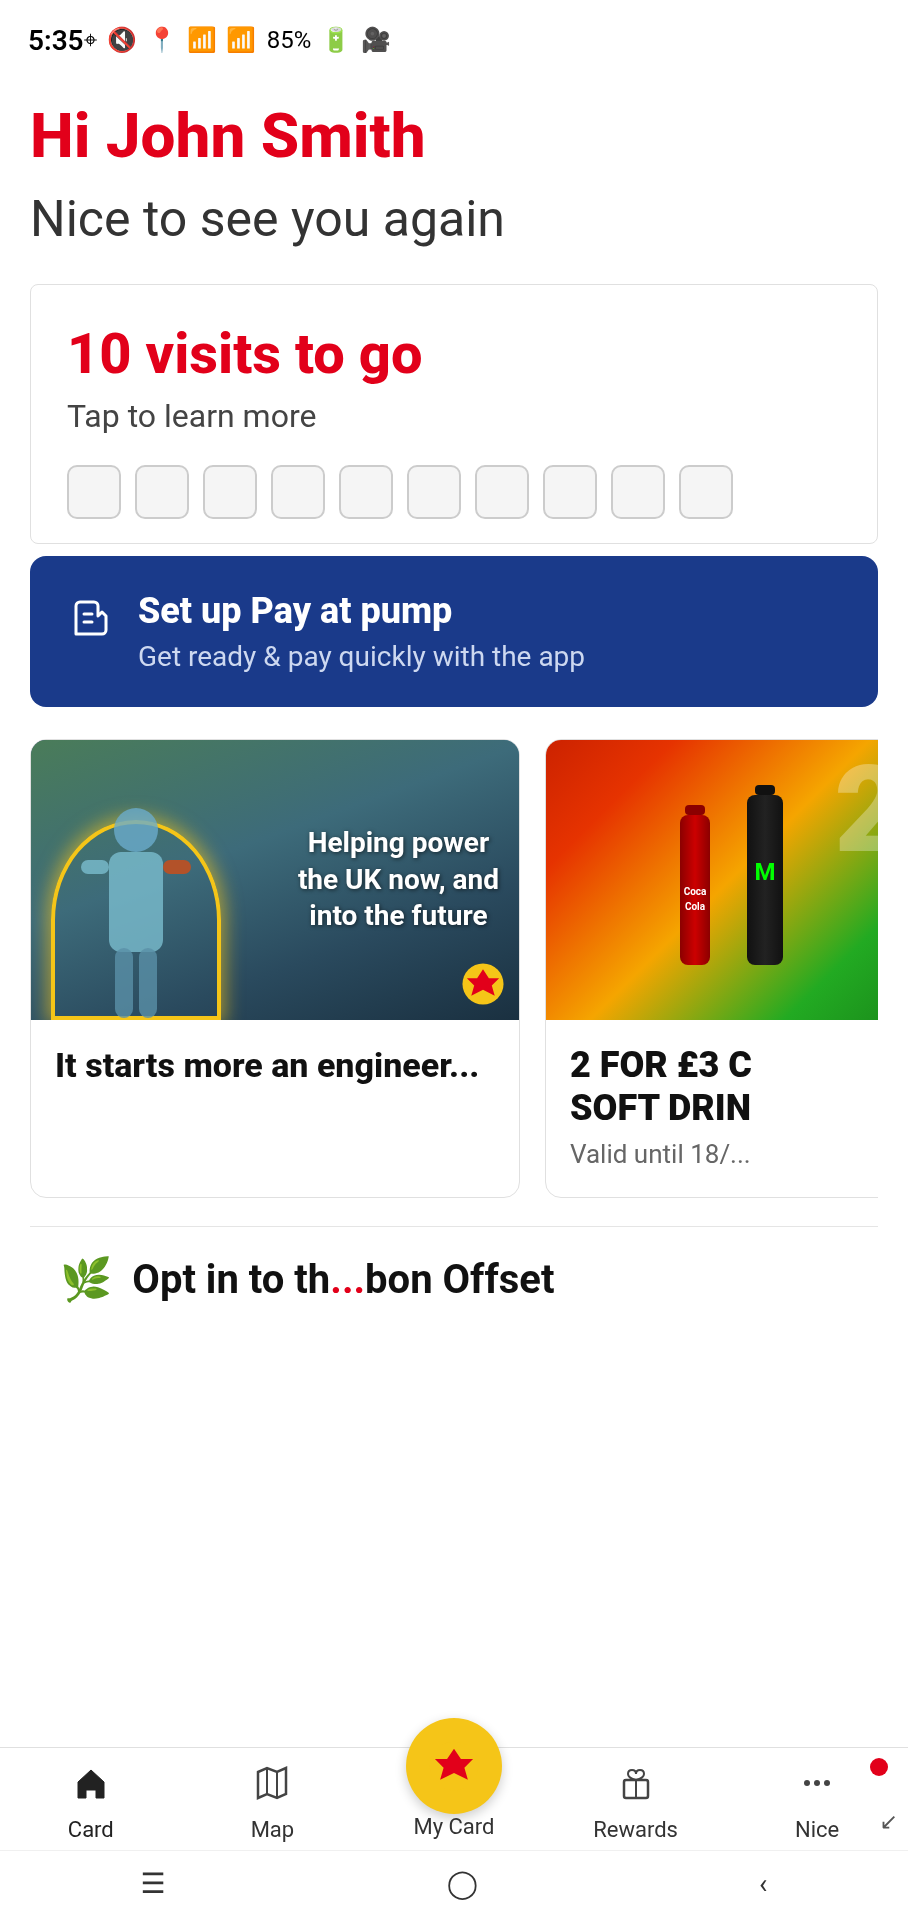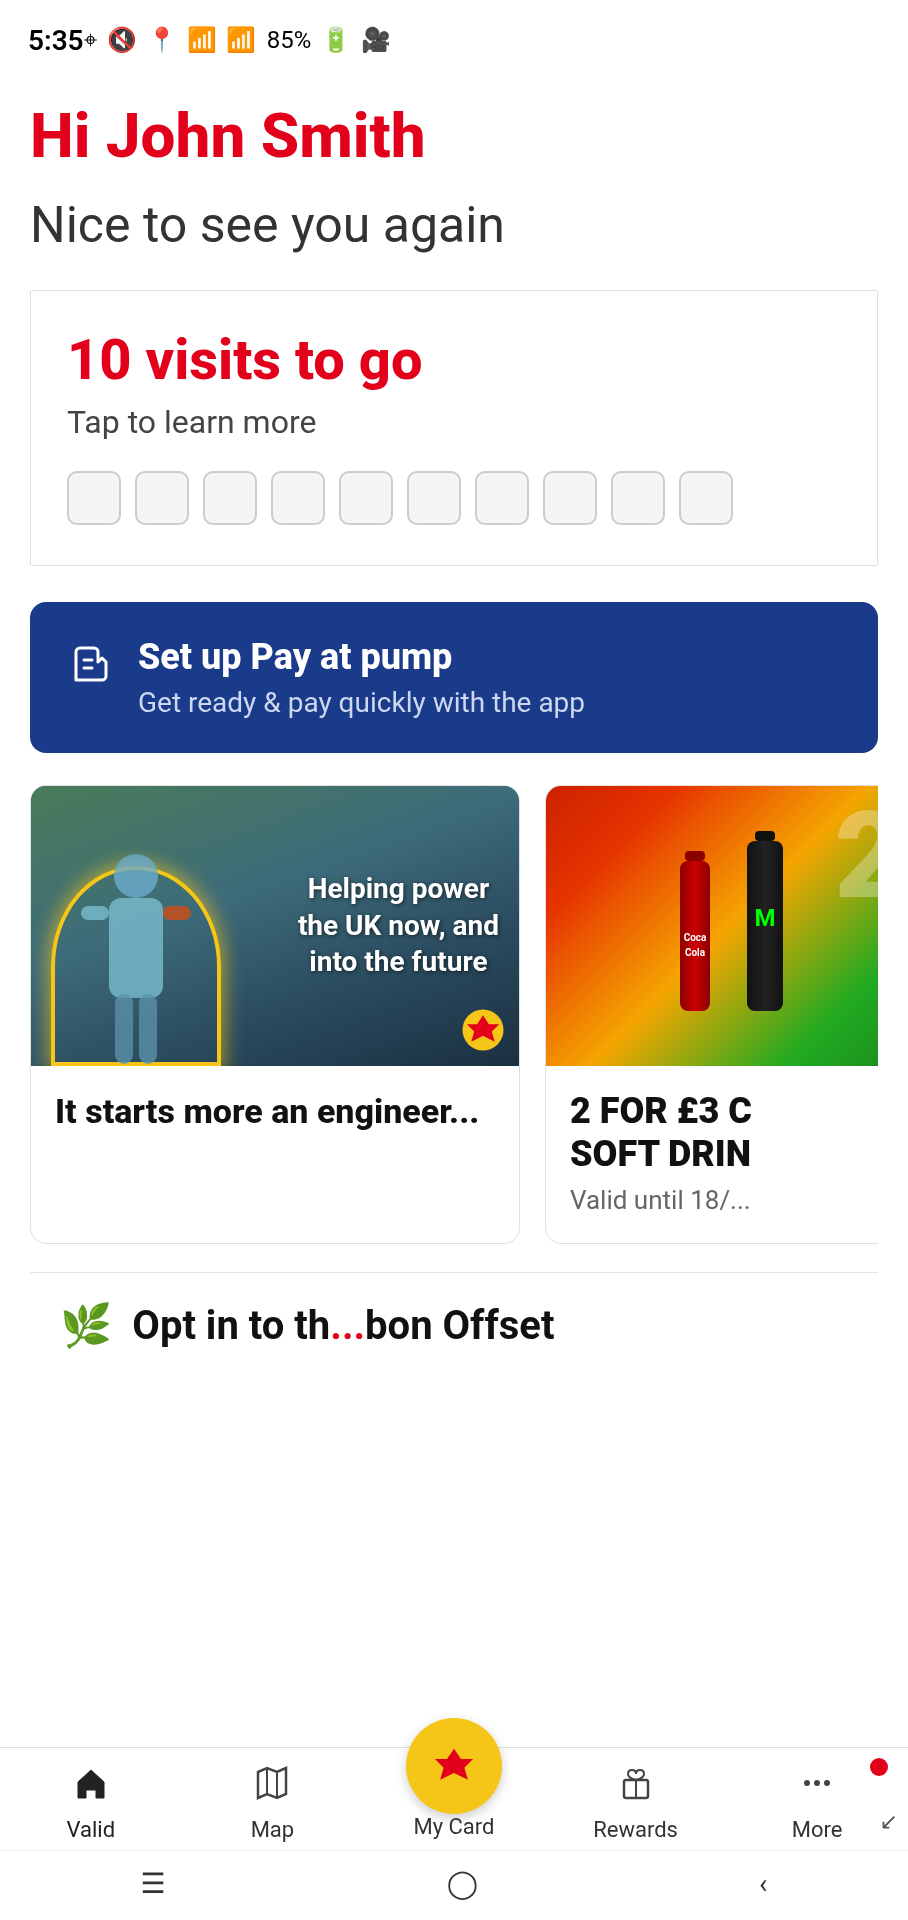--- a/index.html
+++ b/index.html
@@ -39,35 +39,35 @@
     .main-content {
       padding: 30px 30px 0 30px;
     }
 
     
     .greeting-name {
       font-size: 62px;
       font-weight: 800;
       color: #e2001a;
       line-height: 1.1;
-      margin-bottom: 26px;
+      margin-bottom: 20px;
     }
     .greeting-sub {
       font-size: 50px;
       color: #333;
       font-weight: 400;
       margin-bottom: 36px;
     }
 
     
     .visits-card {
       border: 1.5px solid #e0e0e0;
-      border-radius: 2px;
-      padding: 36px 36px 40px 36px;
-      margin-bottom: 36px;
+      border-radius: 8px;
+      padding: 36px 36px 24px 36px;
+      margin-bottom: 12px;
       background: #fff;
     }
     .visits-title {
       font-size: 56px;
       font-weight: 800;
       color: #e2001a;
       margin-bottom: 10px;
     }
     .visits-sub {
       font-size: 32px;
@@ -492,21 +492,21 @@
 
 <div class="bottom-nav">
   <div class="nav-bar">
 
     <div class="nav-item active">
       <span class="nav-icon">
         <svg width="38" height="38" viewBox="0 0 38 38" fill="none">
           <path d="M6 18L19 6L32 18V34H24V26H14V34H6V18Z" fill="#222" stroke="#222" stroke-width="1"></path>
         </svg>
       </span>
-      <span class="nav-label">Valid</span>
+      <span class="nav-label">Card</span>
     </div>
 
     <div class="nav-item">
       <span class="nav-icon">
         <svg width="38" height="38" viewBox="0 0 38 38" fill="none">
           <path d="M5 8L14 4L24 8L33 4V30L24 34L14 30L5 34V8Z" stroke="#444" stroke-width="2.5" fill="none"></path>
           <path d="M14 4V30M24 8V34" stroke="#444" stroke-width="2"></path>
         </svg>
       </span>
       <span class="nav-label">Map</span>
@@ -535,21 +535,21 @@
 
     <div class="nav-item nav-more">
       <div class="nav-badge"></div>
       <span class="nav-icon">
         <svg width="38" height="38" viewBox="0 0 38 38" fill="none">
           <circle cx="9" cy="19" r="3" fill="#444"></circle>
           <circle cx="19" cy="19" r="3" fill="#444"></circle>
           <circle cx="29" cy="19" r="3" fill="#444"></circle>
         </svg>
       </span>
-      <span class="nav-label">More</span>
+      <span class="nav-label">Nice</span>
       <span class="cursor-hint">↙</span>
     </div>
 
   </div>
 
   <div class="android-nav">
     <span class="android-btn">☰</span>
     <span class="android-btn">◯</span>
     <span class="android-btn">‹</span>
   </div>

